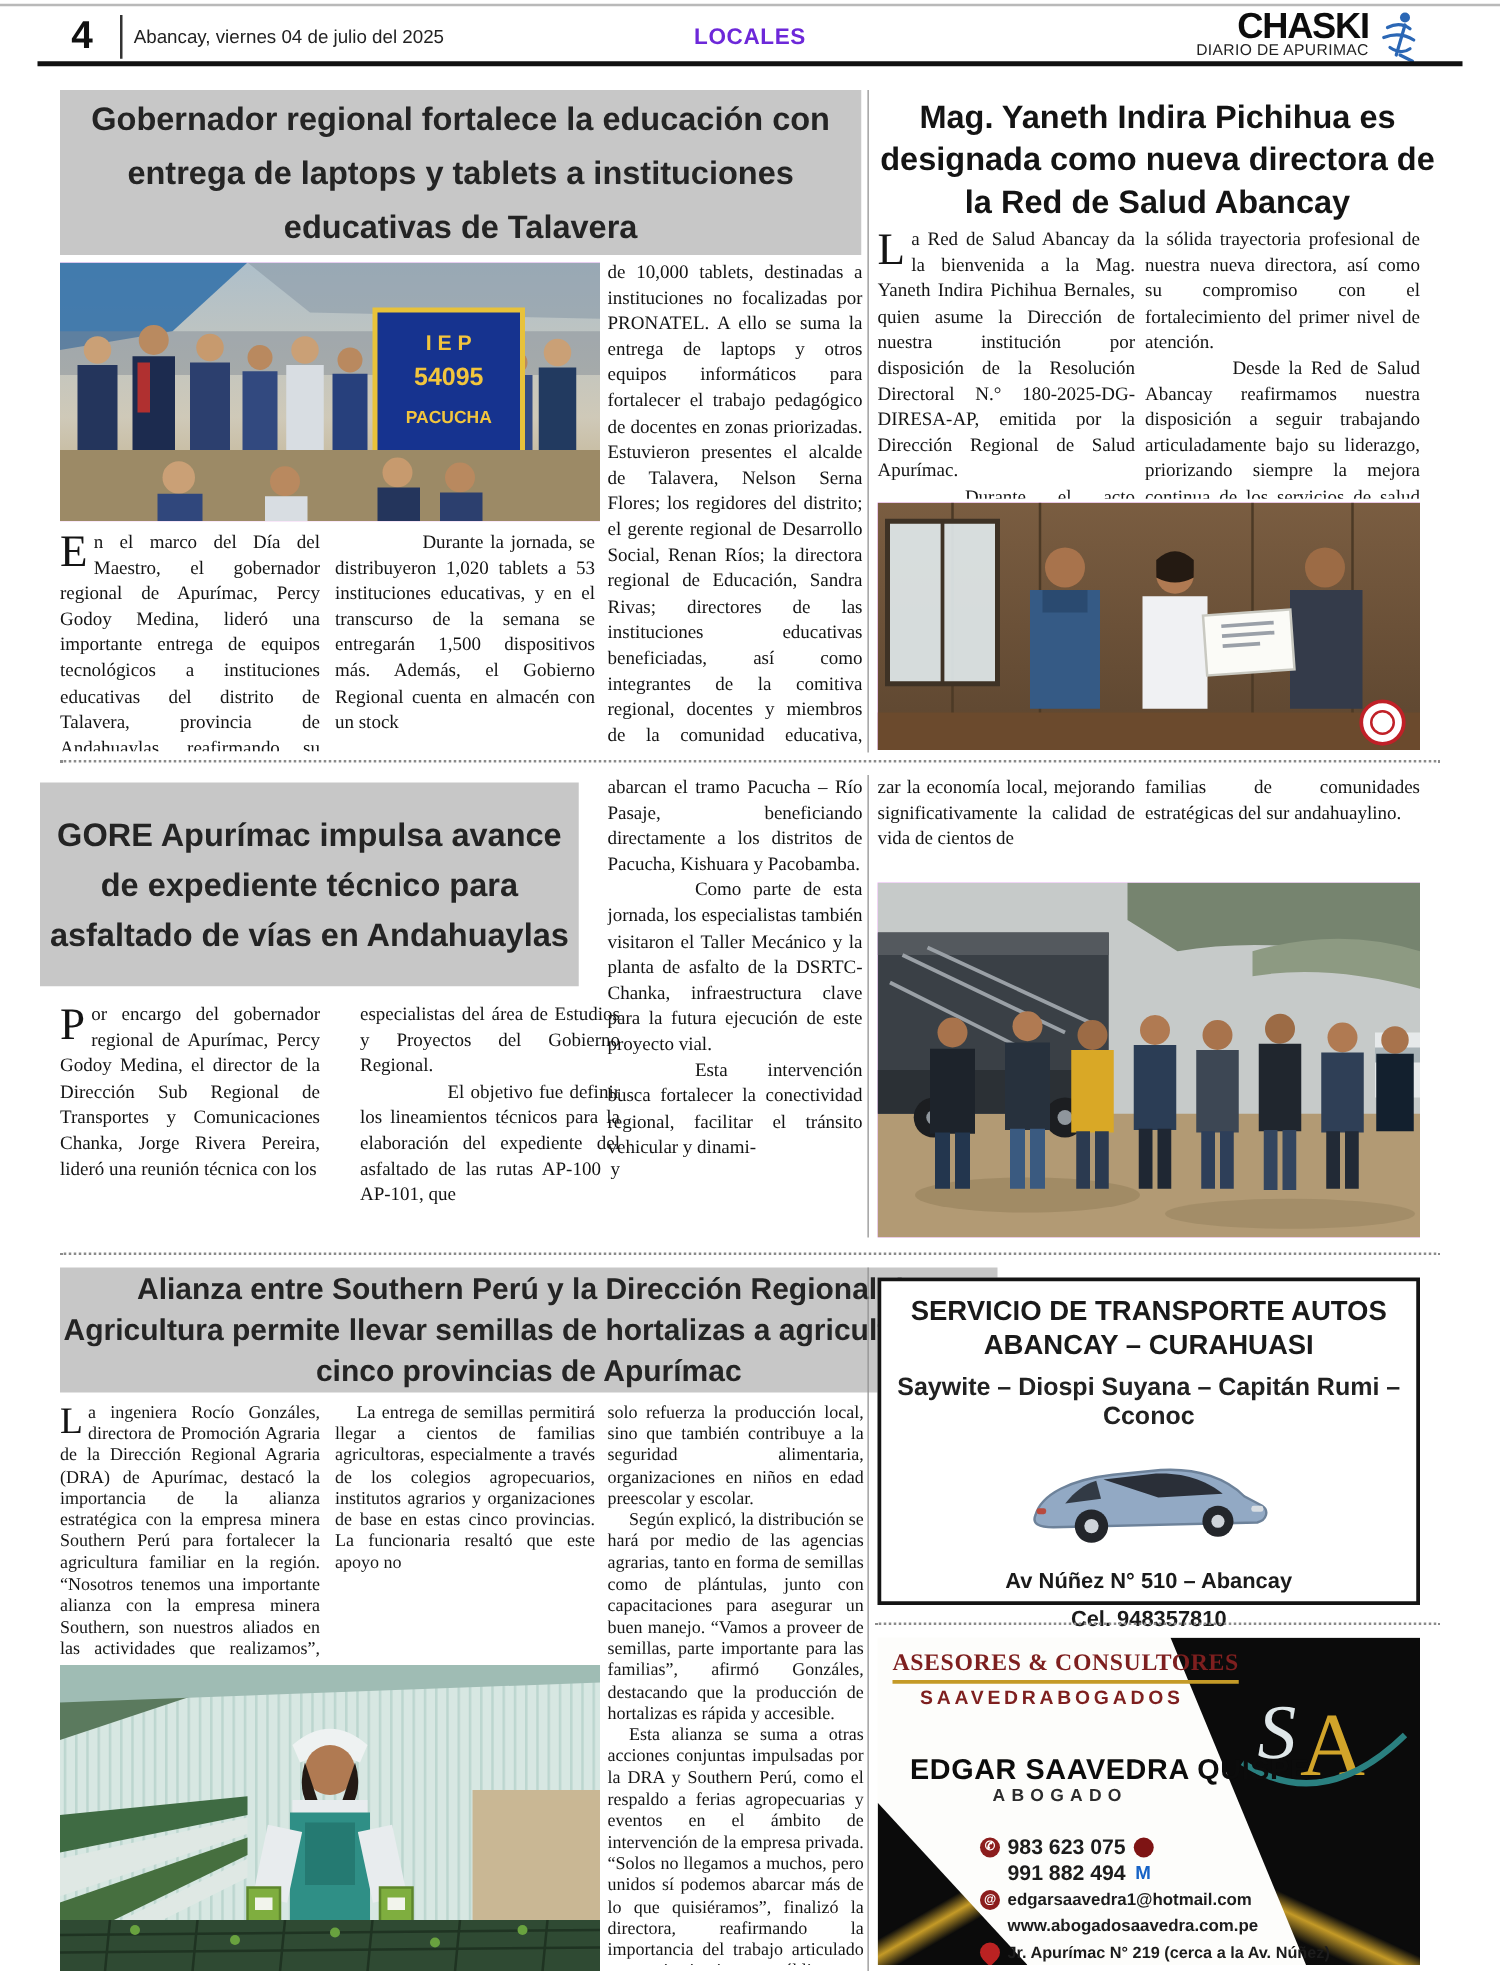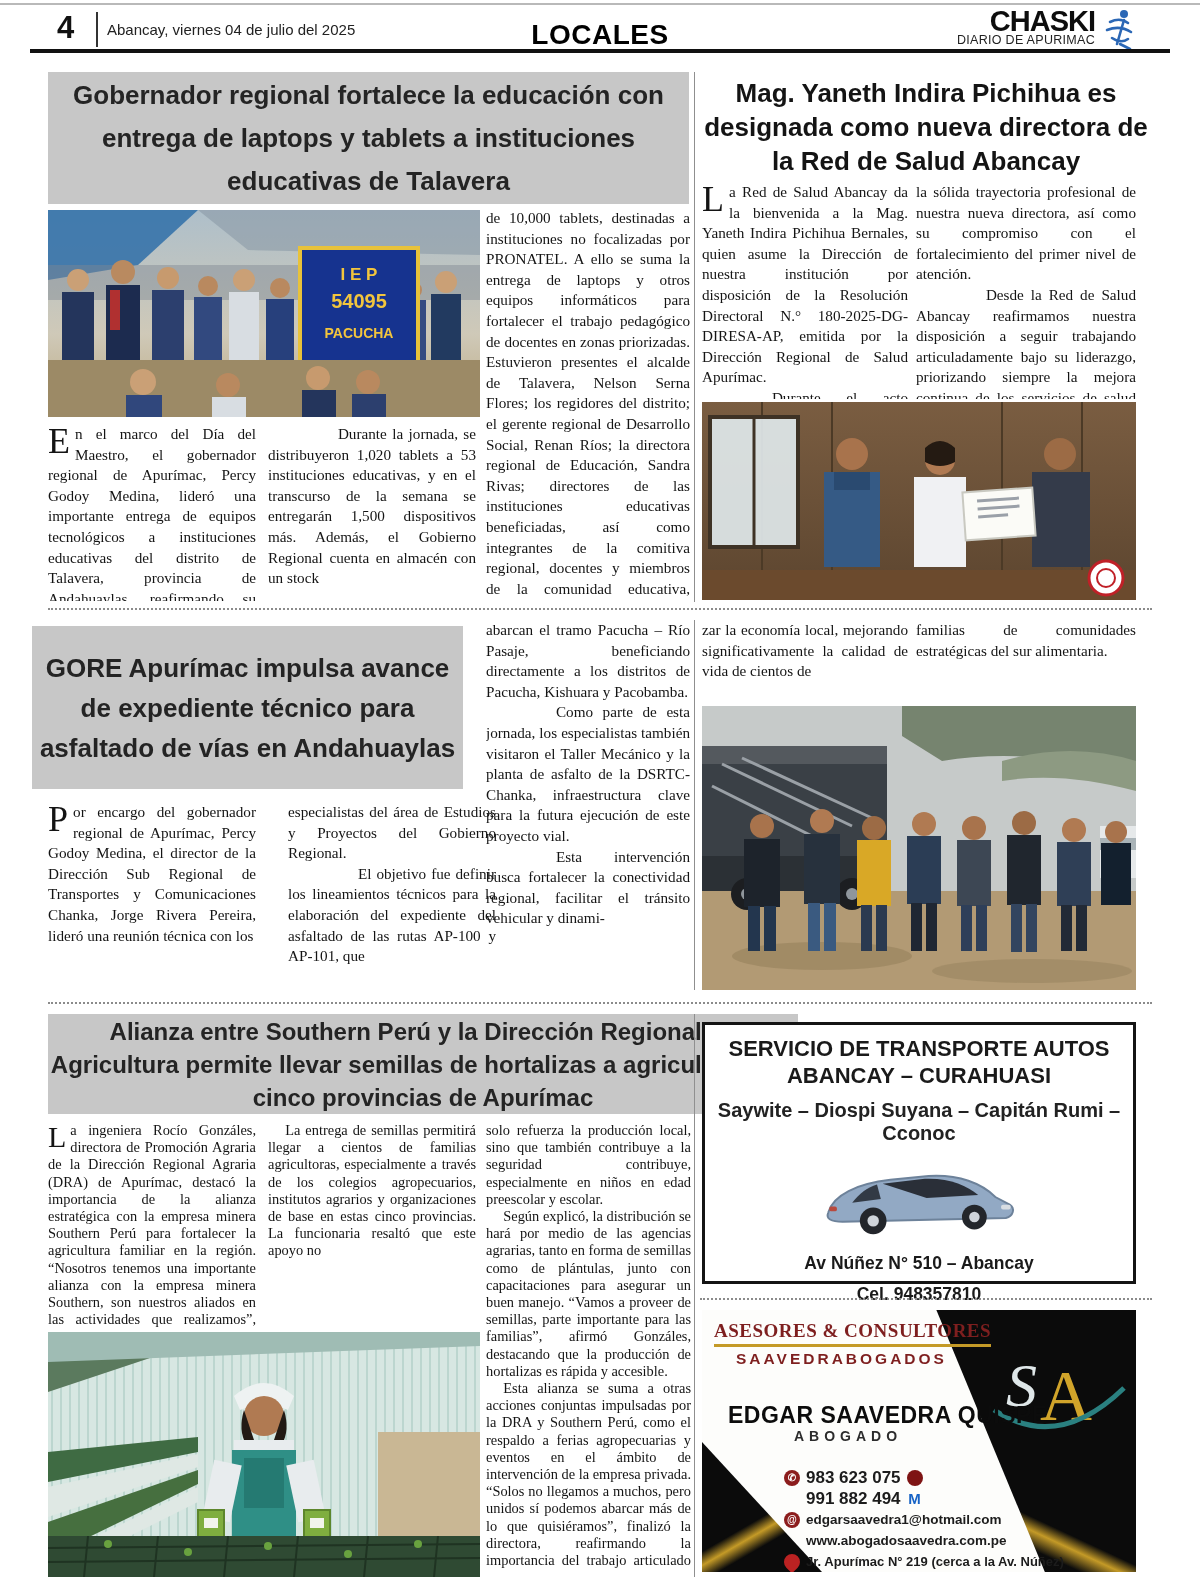--- a/index.html
+++ b/index.html
@@ -7,21 +7,21 @@
         font-family:"Liberation Serif",serif;color:#111;}
   .abs{position:absolute;}
   .hline{position:absolute;background:#111;}
   .thinline{position:absolute;background:#b9b9b9;}
   .dotline{position:absolute;border-top:2px dotted #8b8b8b;height:0;}
   .vline{position:absolute;width:1px;background:#8f8f8f;}
 
   
   .pagenum{font-family:"Liberation Sans",sans-serif;font-weight:bold;font-size:31px;color:#111;}
   .hdate{font-family:"Liberation Sans",sans-serif;font-size:15px;color:#222;}
-  .hsection{font-family:"Liberation Sans",sans-serif;font-weight:bold;font-size:28px;letter-spacing:.5px;color:#000000;text-align:center;}
+  .hsection{font-family:"Liberation Sans",sans-serif;font-weight:bold;font-size:18px;letter-spacing:.5px;color:#6d28d9;text-align:center;}
   .brand{font-family:"Liberation Sans",sans-serif;font-weight:bold;font-size:29px;letter-spacing:-1px;color:#0d0d0d;text-align:right;line-height:26px;}
   .brandsub{font-family:"Liberation Sans",sans-serif;font-size:12.5px;letter-spacing:.3px;color:#222;text-align:right;}
 
   
   .hbox{position:absolute;background:#c7c7c7;color:#242424;font-family:"Liberation Sans",sans-serif;
         font-weight:bold;text-align:center;display:flex;align-items:center;justify-content:center;}
   .hplain{position:absolute;color:#141414;font-family:"Liberation Sans",sans-serif;font-weight:bold;text-align:center;}
 
   
   .bcol{position:absolute;text-align:justify;overflow:hidden;color:#141414;}
@@ -226,21 +226,21 @@
     <p class="pind">Como parte de esta jornada, los especialistas también visitaron el Taller Mecánico y la planta de asfalto de la DSRTC-Chanka, infraestructura clave para la futura ejecución de este proyecto vial.</p>
     <p class="pind">Esta intervención busca fortalecer la conectividad regional, facilitar el tránsito vehicular y dinami-</p>
   </div>
 
   <div class="vline" style="left:694px;top:620px;height:370px;"></div>
 
   <div class="bcol sz-a" style="left:702px;top:620px;width:206px;height:86px;">
     <p>zar la economía local, mejorando significativamente la calidad de vida de cientos de</p>
   </div>
   <div class="bcol sz-a" style="left:916px;top:620px;width:220px;height:86px;">
-    <p>familias de comunidades estratégicas del sur alimentaria.</p>
+    <p>familias de comunidades estratégicas del sur andahuaylino.</p>
   </div>
 
   <div class="photo" style="left:702px;top:706px;width:434px;height:284px;">
     <svg width="434" height="284" viewBox="0 0 434 284">
       <rect width="434" height="284" fill="#c6cac9"></rect>
       <path d="M200,0 L434,0 L434,70 Q330,40 240,55 L200,30 Z" fill="#76846f"></path>
       <path d="M300,55 Q370,35 434,55 L434,85 Q360,65 300,75 Z" fill="#8d9a82"></path>
       <rect y="185" width="434" height="99" fill="#b29a74"></rect>
       <ellipse cx="120" cy="250" rx="90" ry="14" fill="#9a8560" opacity="0.7"></ellipse>
       <ellipse cx="330" cy="265" rx="100" ry="12" fill="#9a8560" opacity="0.6"></ellipse>
@@ -299,21 +299,21 @@
 
   <div class="hbox" style="left:48px;top:1014px;width:750px;height:100px;font-size:24px;line-height:33px;">Alianza entre Southern Perú y la Dirección Regional de Agricultura permite llevar semillas de hortalizas a agricultores de cinco provincias de Apurímac</div>
 
   <div class="bcol sz-b" style="left:48px;top:1122px;width:208px;height:205px;">
     <p><span class="dropcap-sm">L</span><span>a ingeniera Rocío Gonzáles, directora de Promoción Agraria de la Dirección Regional Agraria (DRA) de Apurímac, destacó la importancia de la alianza estratégica con la empresa minera Southern Perú para fortalecer la agricultura familiar en la región. “Nosotros tenemos una importante alianza con la empresa minera Southern, son nuestros aliados en las actividades que realizamos”, señaló al referirse</span></p>
   </div>
   <div class="bcol sz-b" style="left:268px;top:1122px;width:208px;height:227px;">
     <p class="pind-sm">La entrega de semillas permitirá llegar a cientos de familias agricultoras, especialmente a través de los colegios agropecuarios, institutos agrarios y organizaciones de base en estas cinco provincias. La funcionaria resaltó que este apoyo no</p>
   </div>
   <div class="bcol sz-b" style="left:486px;top:1122px;width:205px;height:450px;">
-    <p>solo refuerza la producción local, sino que también contribuye a la seguridad contribuye, especialmente en niños en edad preescolar y escolar.</p>
+    <p>solo refuerza la producción local, sino que también contribuye a la seguridad alimentaria, organizaciones en niños en edad preescolar y escolar.</p>
     <p class="pind-sm">Según explicó, la distribución se hará por medio de las agencias agrarias, tanto en forma de semillas como de plántulas, junto con capacitaciones para asegurar un buen manejo. “Vamos a proveer de semillas, parte importante para las familias”, afirmó Gonzáles, destacando que la producción de hortalizas es rápida y accesible.</p>
     <p class="pind-sm">Esta alianza se suma a otras acciones conjuntas impulsadas por la DRA y Southern Perú, como el respaldo a ferias agropecuarias y eventos en el ámbito de intervención de la empresa privada. “Solos no llegamos a muchos, pero unidos sí podemos abarcar más de lo que quisiéramos”, finalizó la directora, reafirmando la importancia del trabajo articulado entre instituciones públicas y privadas.</p>
   </div>
 
   <div class="photo" style="left:48px;top:1332px;width:432px;height:245px;">
     <svg width="432" height="245" viewBox="0 0 432 245">
       <defs>
         <pattern id="mesh" width="9" height="9" patternUnits="userSpaceOnUse">
           <rect width="9" height="9" fill="#d7e7e2"></rect>
           <line x1="4" y1="0" x2="4" y2="9" stroke="#bcd6cf" stroke-width="2"></line>

